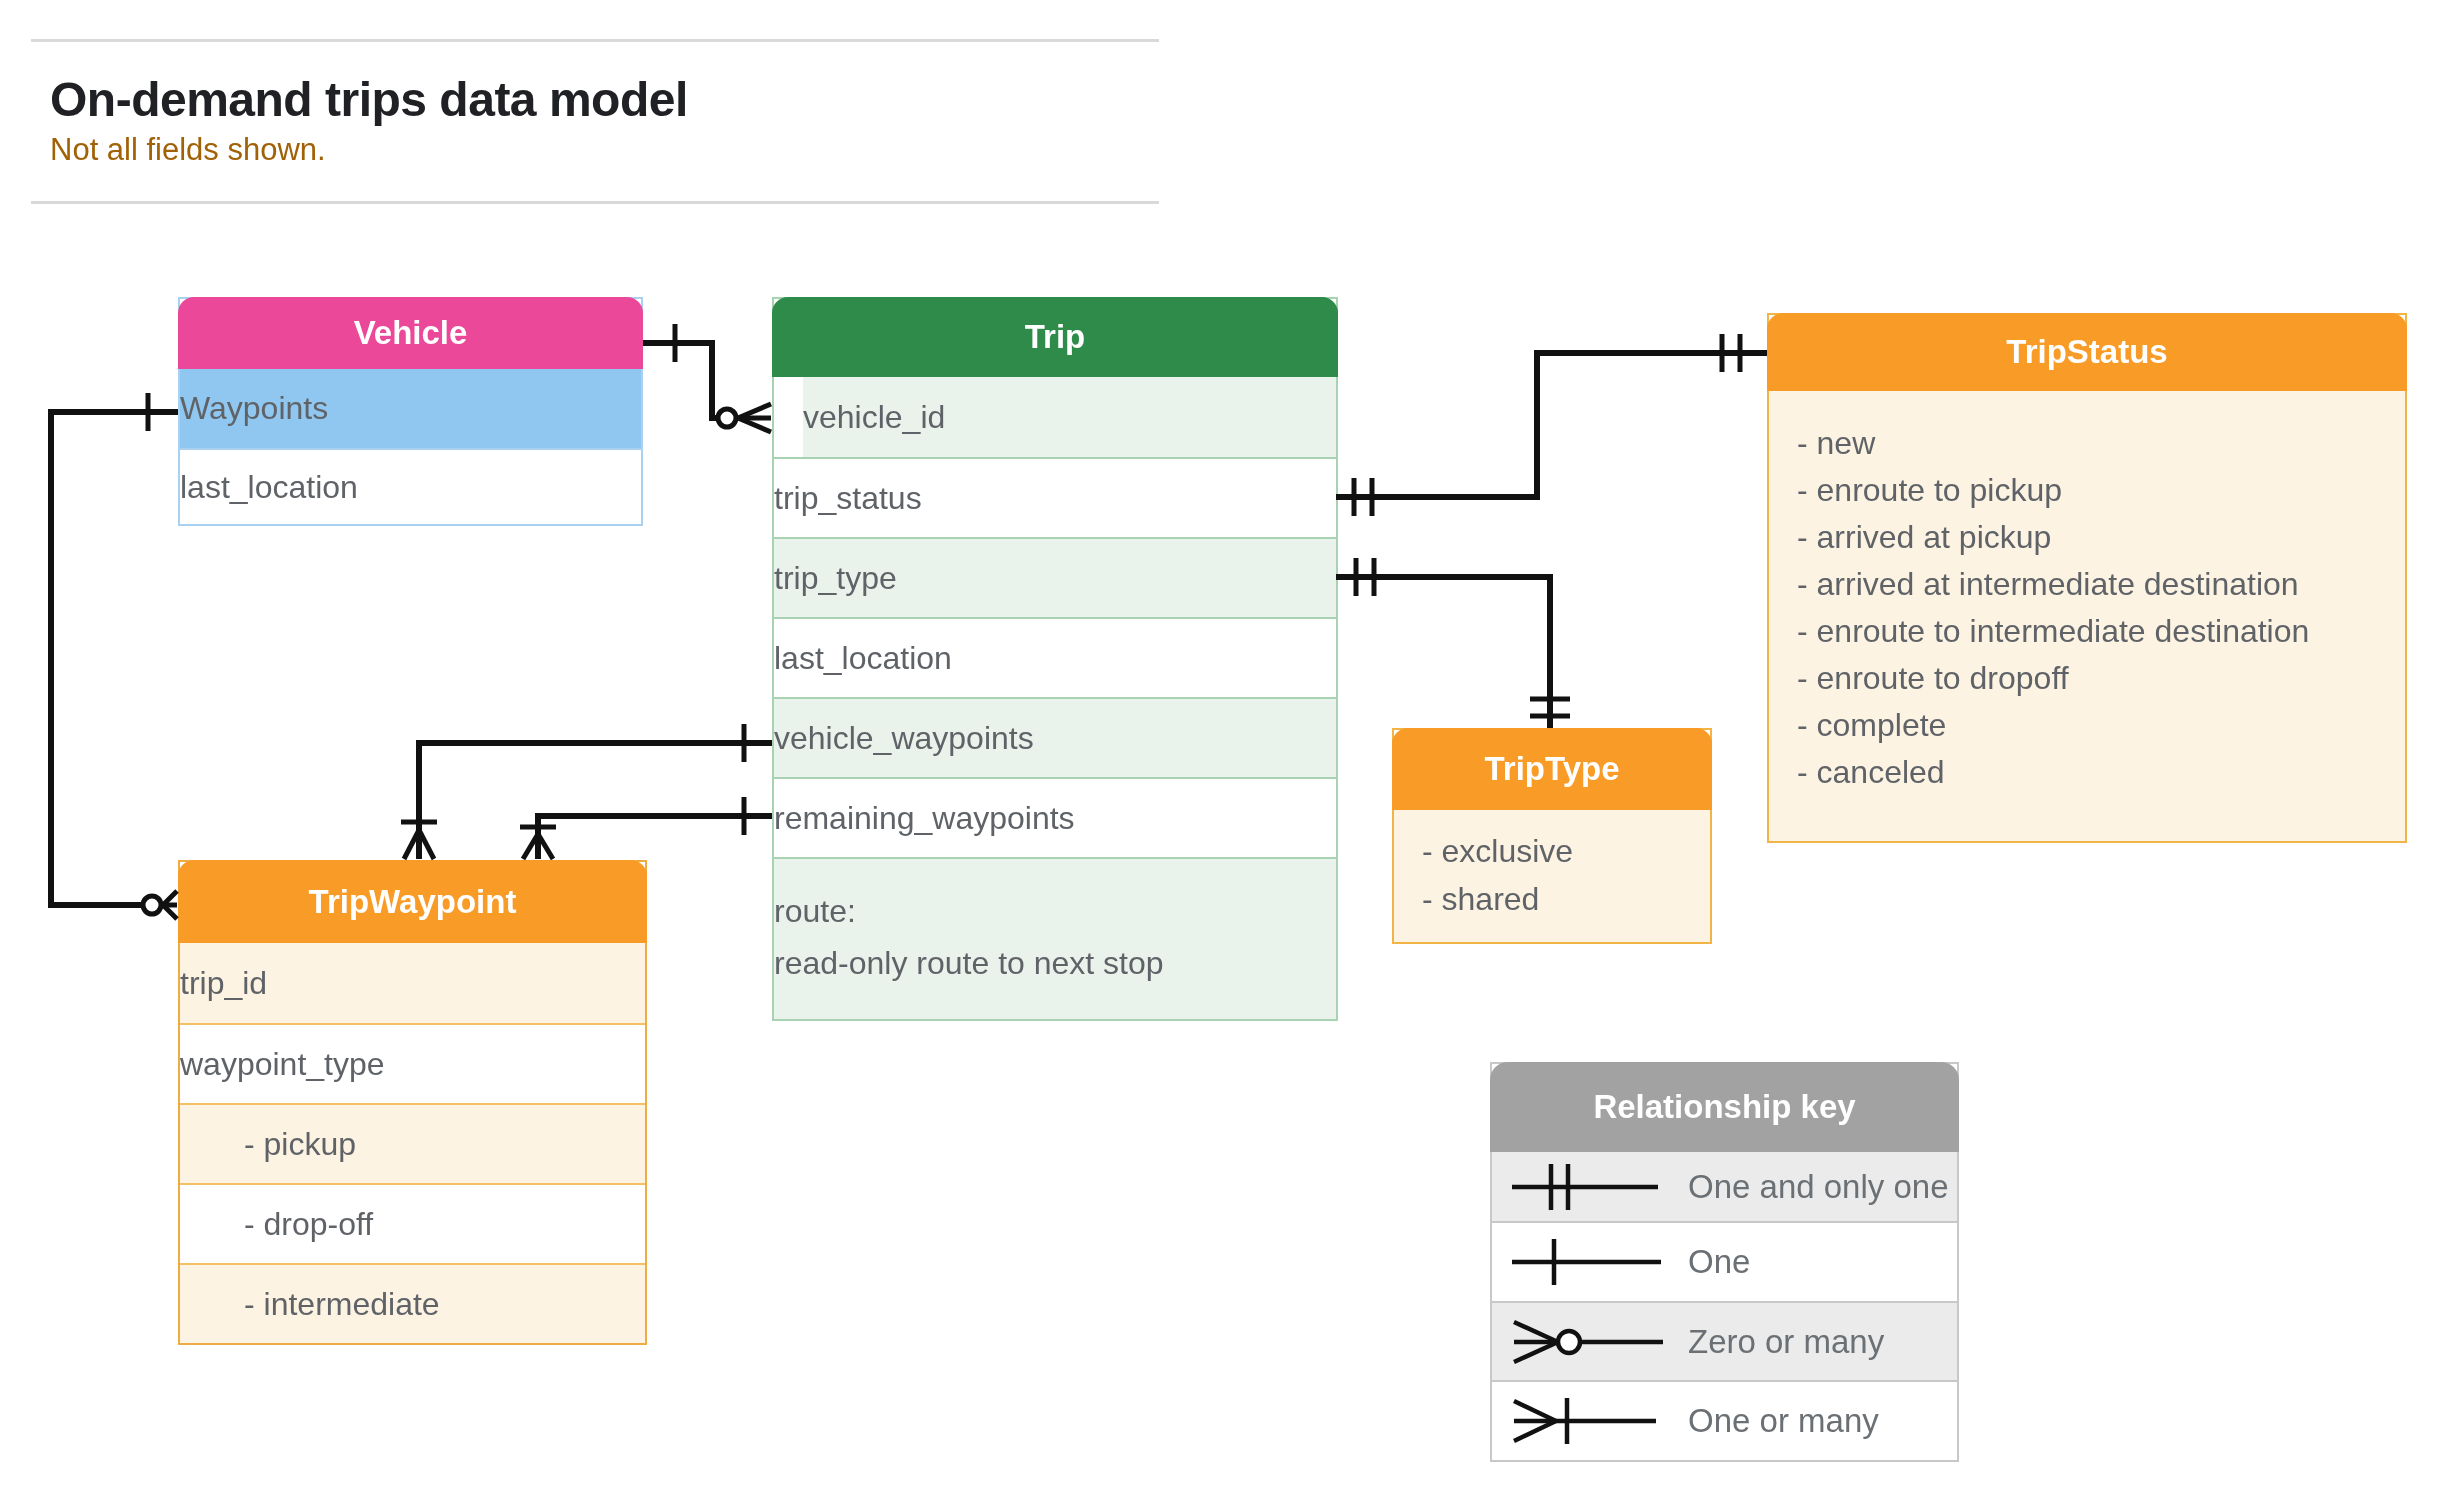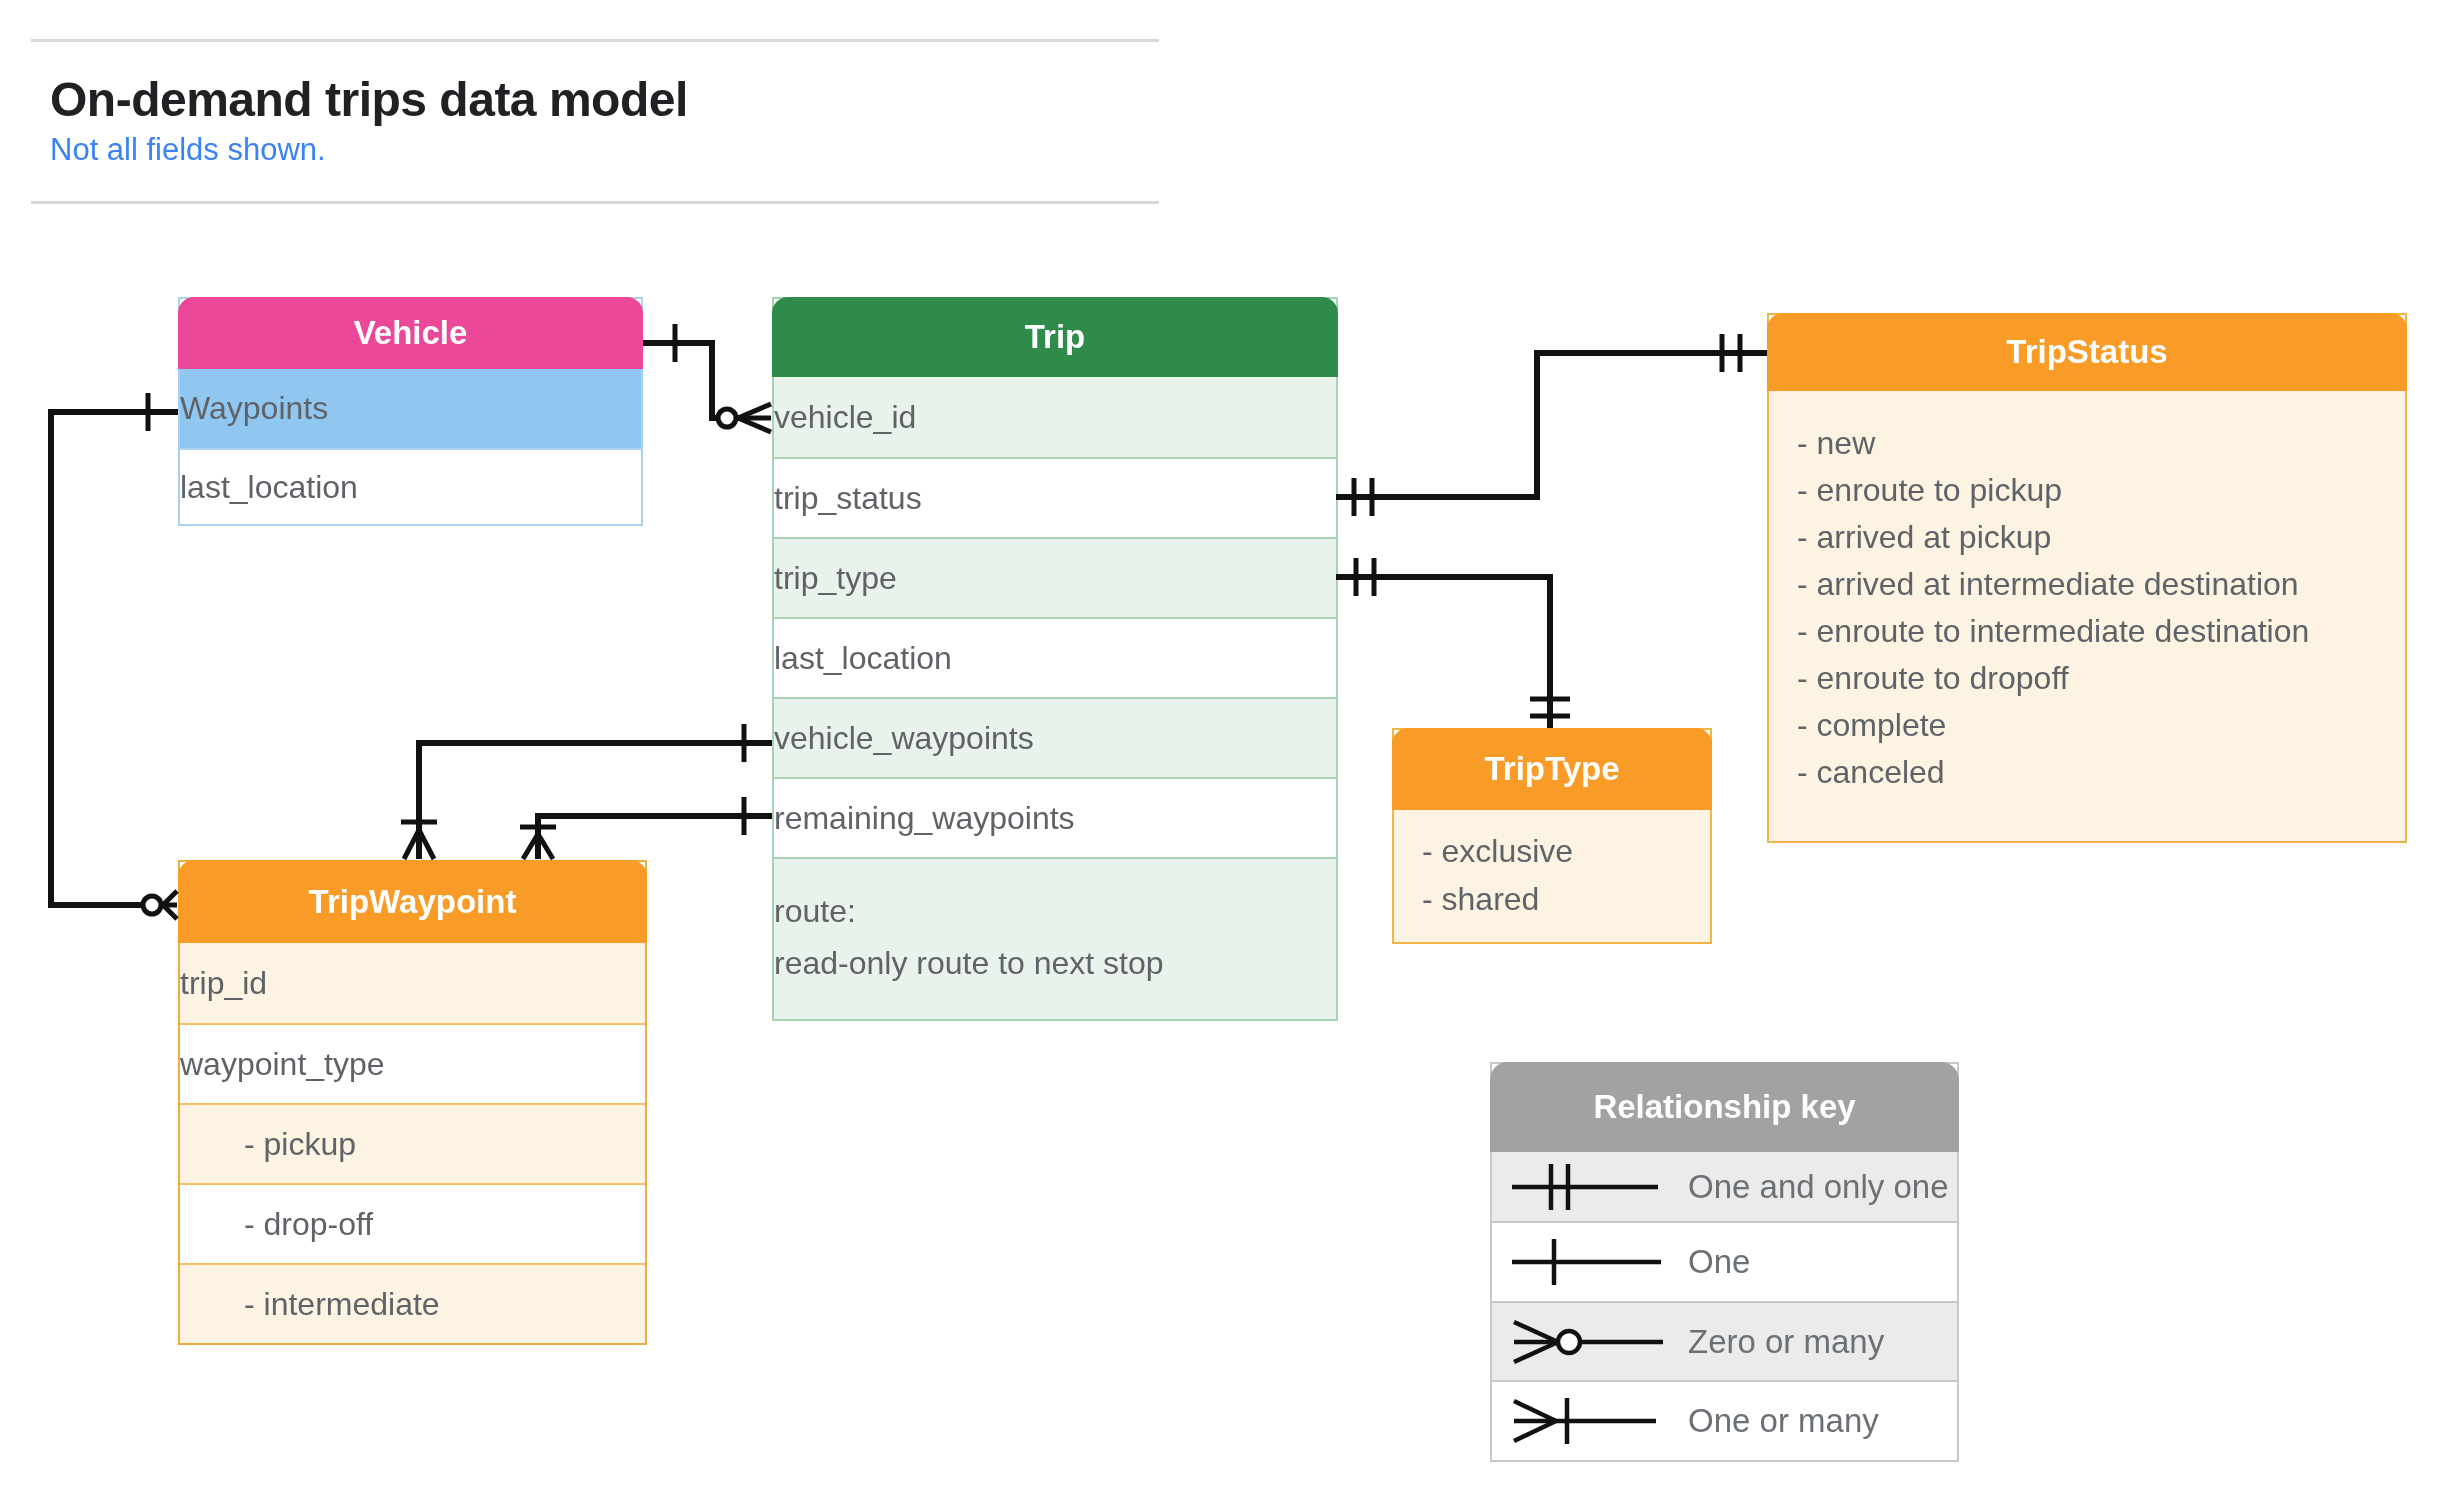--- a/index.html
+++ b/index.html
@@ -13,21 +13,21 @@
   
   .rule{position:absolute;left:31px;width:1128px;height:3px;background:#d9d9d9;}
   .rule.top{top:39px;}
   .rule.bottom{top:201px;}
   .page-title{
     position:absolute;left:50px;top:72px;
     font-size:48px;font-weight:700;color:#202124;letter-spacing:-0.5px;
   }
   .page-subtitle{
     position:absolute;left:50px;top:132px;
-    font-size:31px;color:#3b82f6;
+    font-size:31px;color:#a16207;
   }
   
   .entity{position:absolute;box-sizing:border-box;background:#fff;}
   .e-header{
     margin:-2px -2px 0 -2px;
     border-radius:16px 16px 0 0;
     display:flex;align-items:center;justify-content:center;
     color:#ffffff;font-weight:700;font-size:33px;
   }
   .e-row{
@@ -42,21 +42,21 @@
   
   .vehicle{left:178px;top:297px;width:465px;border:2px solid #a9d2f2;}
   .vehicle .e-header{background:#ec4899;height:72px;}
   .vehicle .row-0{height:79px;background:#90c7f0;}
   .vehicle .row-1{height:76px;background:#ffffff;border-top:2px solid #a9d2f2;}
 
   
   .trip{left:772px;top:297px;width:566px;border:2px solid #a7d3b3;}
   .trip .e-header{background:#2e8b4a;height:80px;}
   .trip .e-row{height:80px;border-top:2px solid #a7d3b3;}
-  .trip .row-0{border-top:none;}
+  .trip .row-0{border-top:none;margin-left:29px;}
   .trip .row-0,.trip .row-2,.trip .row-4{background:#e9f2eb;}
   .trip .row-1,.trip .row-3,.trip .row-5{background:#ffffff;}
   .trip .row-route{
     height:162px;background:#e9f2eb;border-top:2px solid #a7d3b3;
     display:block;padding-top:26px;line-height:52px;
   }
 
   
   .tripstatus{left:1767px;top:313px;width:640px;border:2px solid #f2b545;}
   .tripstatus .e-header{background:#f89c27;height:78px;}

